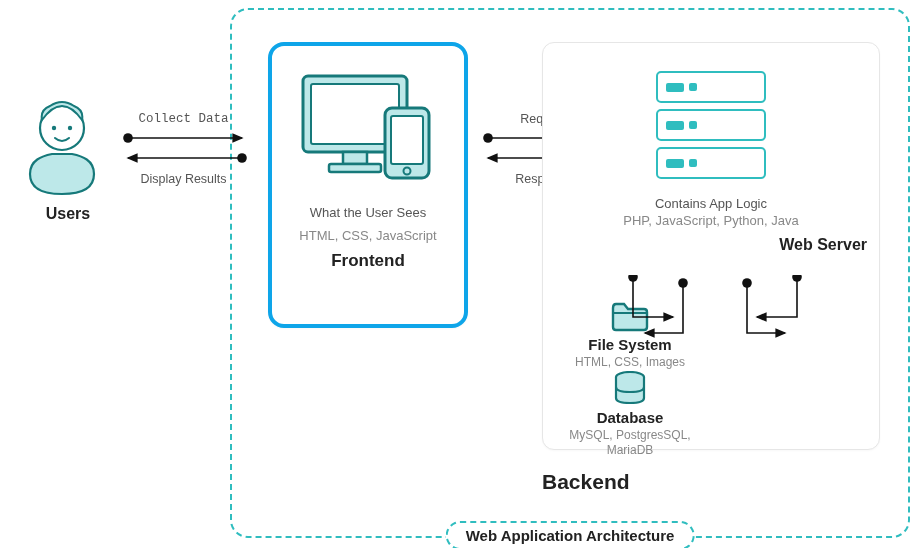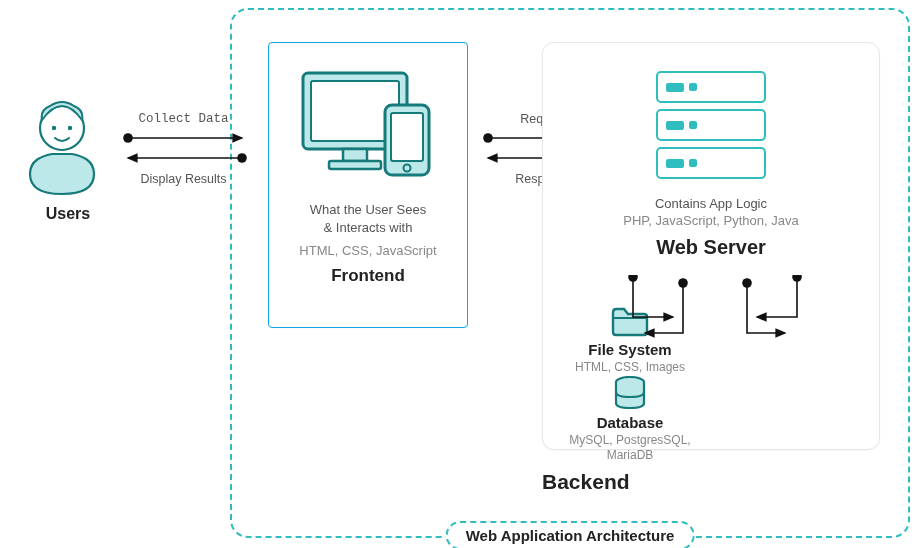--- a/index.html
+++ b/index.html
@@ -46,22 +46,22 @@
     font-size: 16px;
     margin-top: 7px;
     color: #222;
   }
   .frontend {
     position: absolute;
     left: 268px;
     top: 42px;
     width: 200px;
     height: 286px;
-    border: 1px solid #0ea5e9;
-    border-radius: 4px;
+    border: 4px solid #0ea5e9;
+    border-radius: 16px;
     background: #fff;
     text-align: center;
     padding: 22px 10px 10px 10px;
     box-shadow: 0 1px 2px rgba(0,0,0,0.03);
   }
   .backend {
     position: absolute;
     left: 542px;
     top: 42px;
     width: 338px;
@@ -169,21 +169,20 @@
   <svg width="150" height="120" viewBox="0 0 150 120" style="margin:0 auto 16px auto;">
     <rect x="10" y="8" width="104" height="76" rx="5" fill="#bde8e9" stroke="#16797a" stroke-width="3"></rect>
     <rect x="18" y="16" width="88" height="60" rx="2" fill="#fff" stroke="#16797a" stroke-width="2"></rect>
     <rect x="50" y="84" width="24" height="12" fill="#bde8e9" stroke="#16797a" stroke-width="2.5"></rect>
     <rect x="36" y="96" width="52" height="8" rx="2" fill="#bde8e9" stroke="#16797a" stroke-width="2.5"></rect>
     <rect x="92" y="40" width="44" height="70" rx="7" fill="#bde8e9" stroke="#16797a" stroke-width="3"></rect>
     <rect x="98" y="48" width="32" height="48" rx="2" fill="#fff" stroke="#16797a" stroke-width="2"></rect>
     <circle cx="114" cy="103" r="3.5" fill="none" stroke="#16797a" stroke-width="2"></circle>
   </svg>
   <div class="desc-line">What the User Sees</div>
-  <div class="desc-line">&amp; Interacts with</div>
   <div class="tech-line">HTML, CSS, JavaScript</div>
   <div class="card-title">Frontend</div>
 </div>
 
 <div class="arrow-lbl" style="left:486px; top:112px;">Request</div>
 <svg style="position:absolute; left:480px; top:128px;" width="130" height="40">
   <line x1="8" y1="10" x2="122" y2="10" stroke="#111" stroke-width="1.6" marker-end="url(#ar)" marker-start="url(#dot)"></line>
   <line x1="122" y1="30" x2="8" y2="30" stroke="#111" stroke-width="1.6" marker-end="url(#ar)" marker-start="url(#dot)"></line>
 </svg>
 <div class="arrow-lbl" style="left:486px; top:172px;">Response</div>
@@ -199,21 +198,21 @@
         <span class="dot"></span>
       </div>
     <div class="server-box">
         <span class="bar"></span>
         <span class="dot"></span>
       </div>
   </div>
   <div style="height:10px"></div>
   <div class="desc-line">Contains App Logic</div>
   <div class="tech-line" style="margin-top:0;">PHP, JavaScript, Python, Java</div>
-  <div class="card-title" style="font-size:20px;">Web Server</div>
+  <div class="card-title" style="font-size:16px;text-align:right;">Web Server</div>
 
   <svg style="position:absolute; left:72px; top:232px;" width="200" height="78">
 
     <path d="M18 2 L18 42 L58 42" fill="none" stroke="#111" stroke-width="1.6" marker-start="url(#dot)" marker-end="url(#ar)"></path>
     <path d="M68 8 L68 58 L30 58" fill="none" stroke="#111" stroke-width="1.6" marker-start="url(#dot)" marker-end="url(#ar)"></path>
 
     <path d="M182 2 L182 42 L142 42" fill="none" stroke="#111" stroke-width="1.6" marker-start="url(#dot)" marker-end="url(#ar)"></path>
     <path d="M132 8 L132 58 L170 58" fill="none" stroke="#111" stroke-width="1.6" marker-start="url(#dot)" marker-end="url(#ar)"></path>
   </svg>
 

